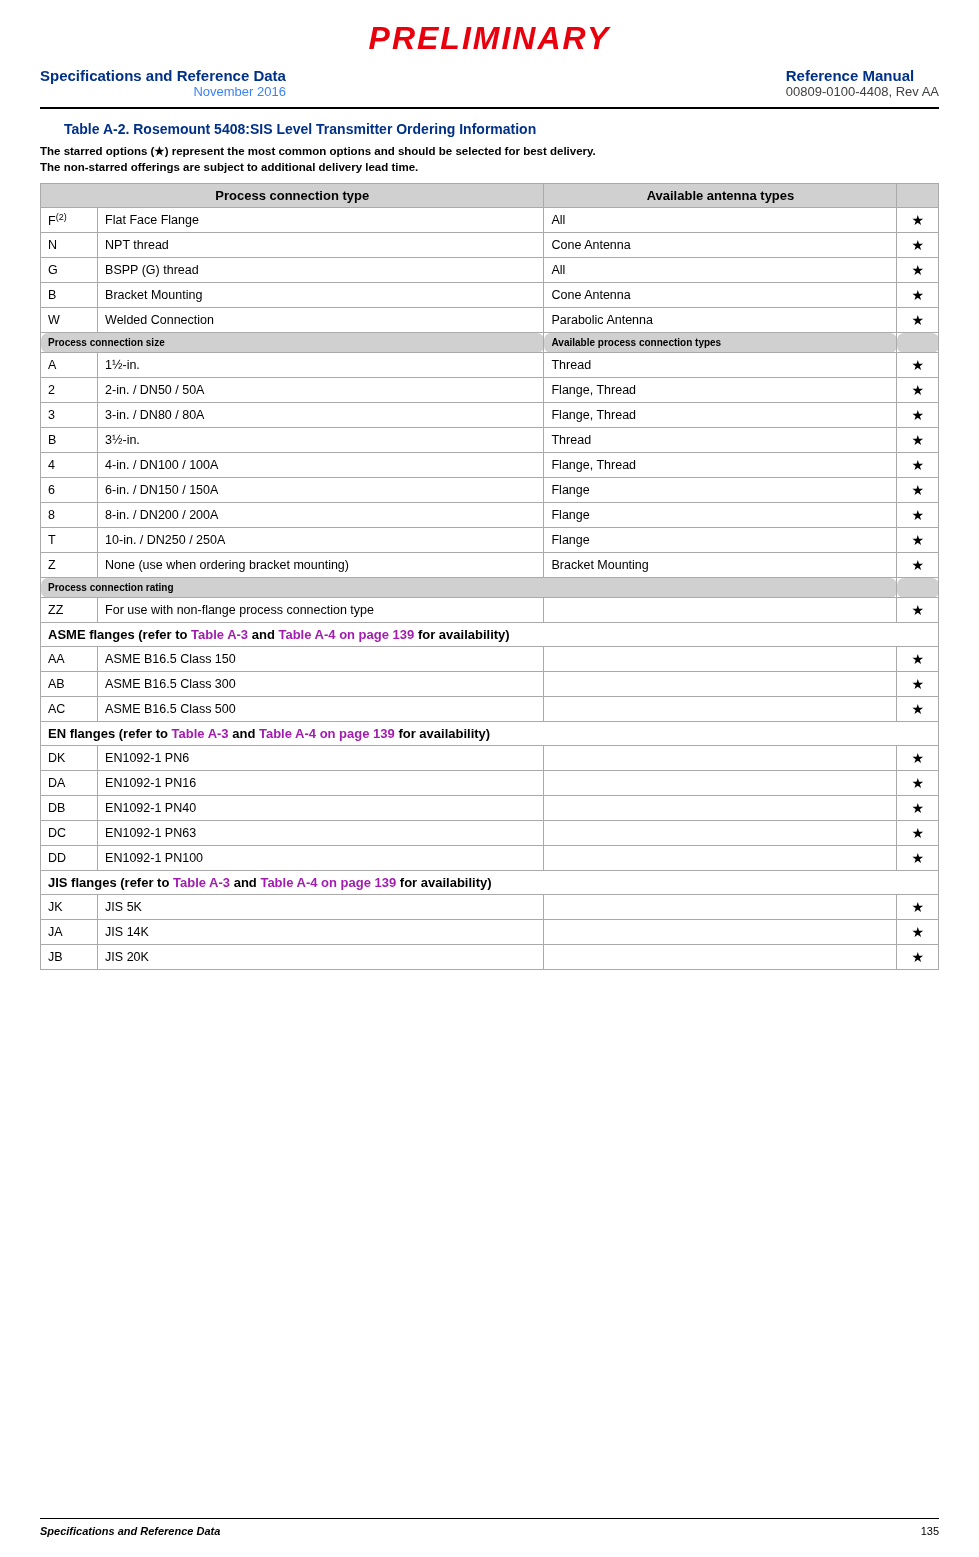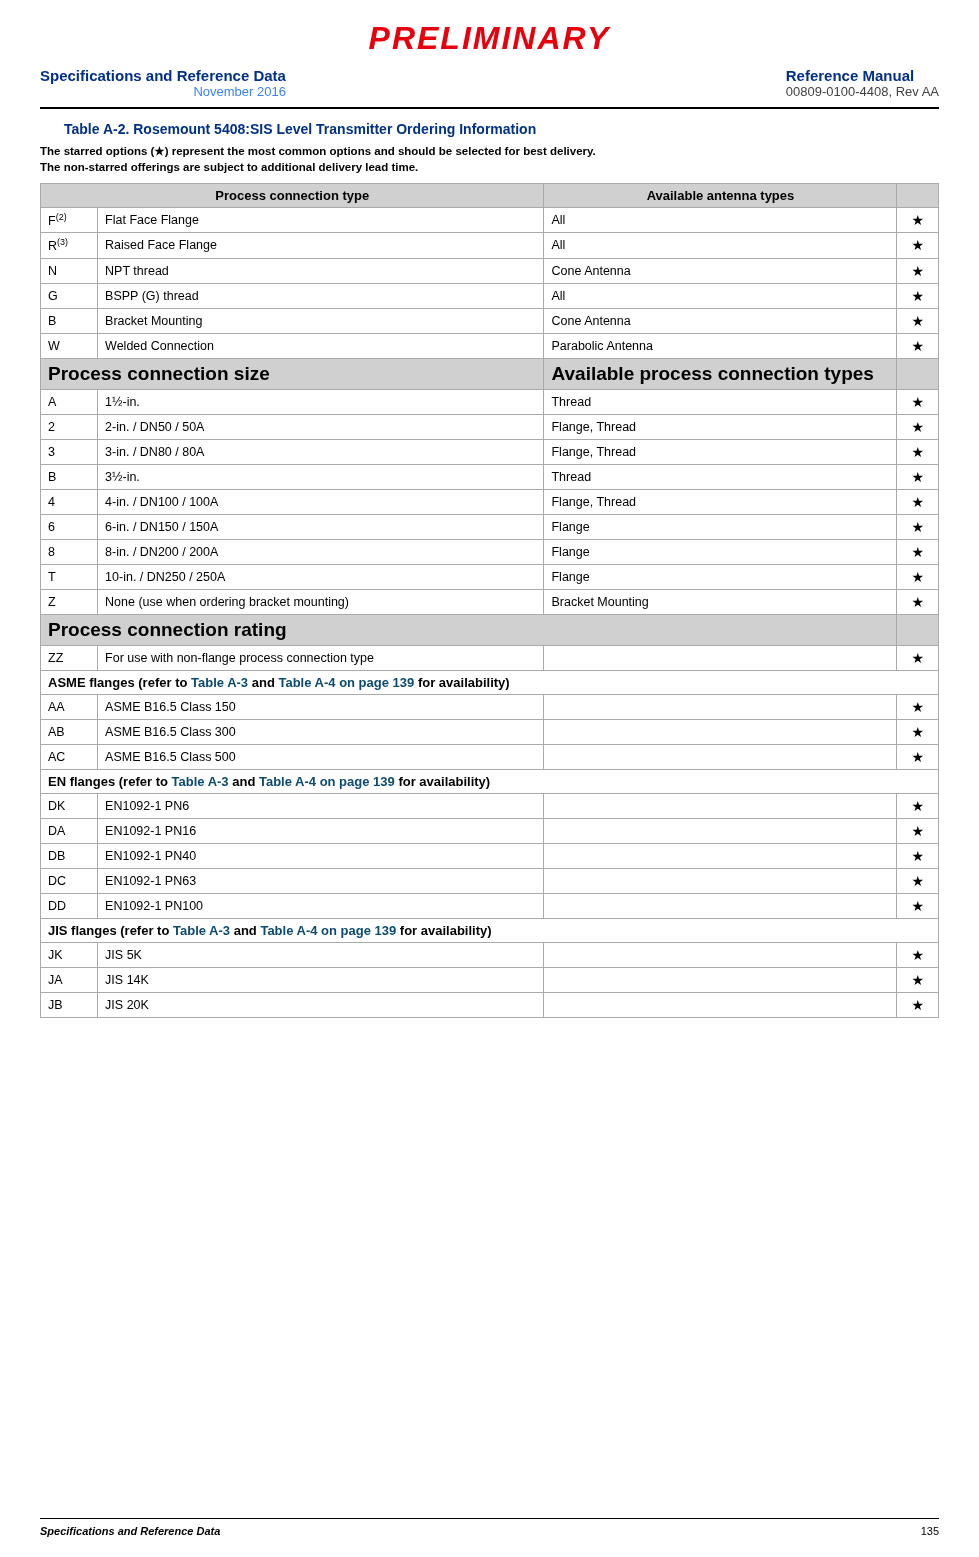--- a/index.html
+++ b/index.html
@@ -106,22 +106,23 @@
     .header-row th {
       background-color: #d0d0d0;
       font-weight: bold;
       font-size: 13px;
       padding: 6px 7px;
     }
 
     .section-row td {
       background-color: #d0d0d0;
       font-weight: bold;
-      font-size: 19px;
+      font-size: 10px;
       padding: 6px 7px;
+      border-radius: 7px;
     }
 
     .data-row td {
       background-color: #fff;
       font-size: 12.5px;
     }
 
     .data-row:nth-child(even) td {
       background-color: #fff;
     }
@@ -133,21 +134,21 @@
 
     .asme-note-row td, .en-note-row td, .jis-note-row td {
       background-color: #fff;
       font-weight: bold;
       font-size: 13px;
       padding: 5px 7px;
       border: 1px solid #aaa;
     }
 
     .link-text {
-      color: #0c4a6e;
+      color: #a21caf;
       text-decoration: none;
     }
 
     .page-footer {
       position: absolute;
       bottom: 20px;
       left: 40px;
       right: 40px;
       display: flex;
       justify-content: space-between;
@@ -213,26 +214,20 @@
           <th>Available antenna types</th>
           <th></th>
         </tr>
         <tr class="data-row">
           <td>F<span class="superscript">(2)</span></td>
           <td>Flat Face Flange</td>
           <td>All</td>
           <td style="text-align: center;"><span class="star">★</span></td>
         </tr>
         <tr class="data-row">
-          <td>R<span class="superscript">(3)</span></td>
-          <td>Raised Face Flange</td>
-          <td>All</td>
-          <td style="text-align: center;"><span class="star">★</span></td>
-        </tr>
-        <tr class="data-row">
           <td>N</td>
           <td>NPT thread</td>
           <td>Cone Antenna</td>
           <td style="text-align: center;"><span class="star">★</span></td>
         </tr>
         <tr class="data-row">
           <td>G</td>
           <td>BSPP (G) thread</td>
           <td>All</td>
           <td style="text-align: center;"><span class="star">★</span></td>

